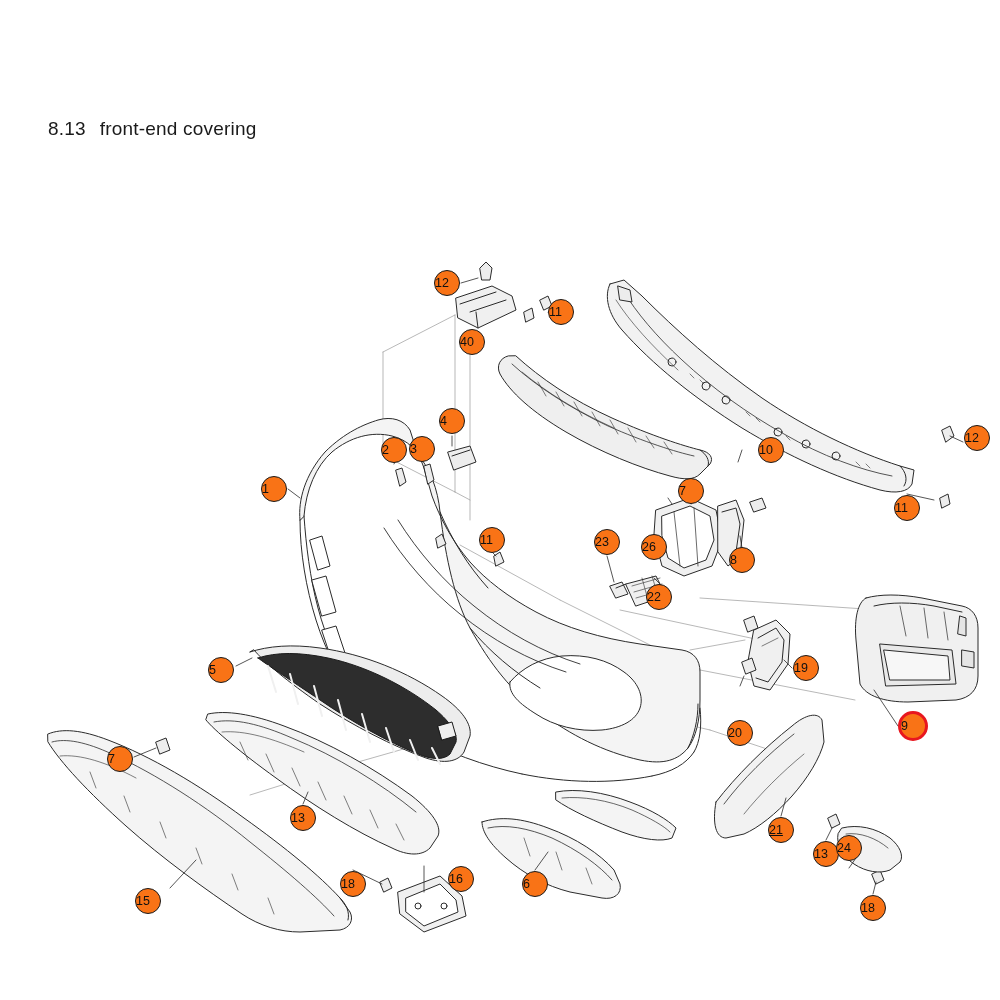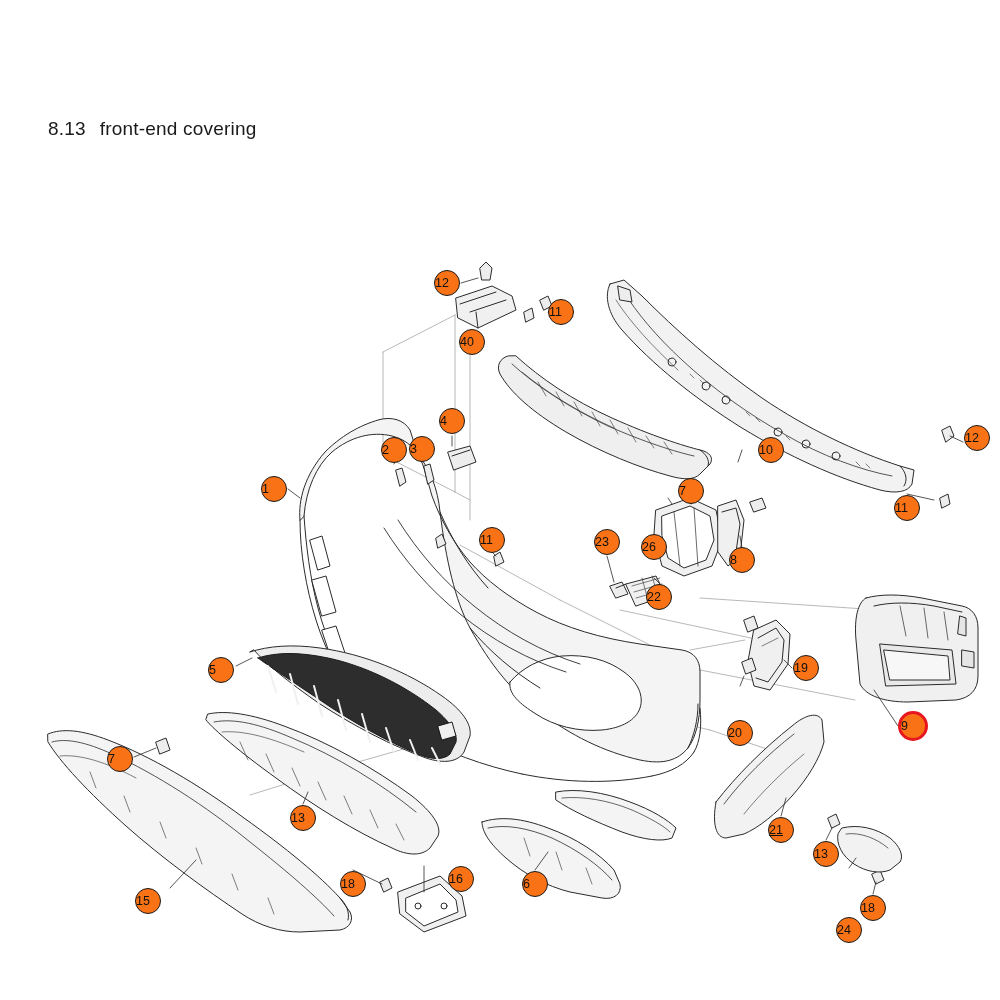--- a/index.html
+++ b/index.html
@@ -347,18 +347,18 @@
       <div class="callout" style="left: 806px; top: 668px;">19</div>
       <div class="callout" style="left: 740px; top: 700px; margin-top: 20px;">20</div>
       <div class="callout highlight" style="left: 913px; top: 726px;">9</div>
       <div class="callout" style="left: 120px; top: 759px;">7</div>
       <div class="callout" style="left: 303px; top: 818px;">13</div>
       <div class="callout" style="left: 781px; top: 830px; text-decoration: underline;">21</div>
       <div class="callout" style="left: 826px; top: 854px;">13</div>
       <div class="callout" style="left: 353px; top: 884px;">18</div>
       <div class="callout" style="left: 421px; top: 879px; margin-left: 27px;">16</div>
       <div class="callout" style="left: 535px; top: 884px;">6</div>
-      <div class="callout" style="left: 849px; top: 930px;">24</div>
+      <div class="callout" style="left: 849px; top: 848px;">24</div>
       <div class="callout" style="left: 148px; top: 901px;">15</div>
       <div class="callout" style="left: 873px; top: 908px;">18</div>
     </div>
 
 </div>
 
 </body></html>

